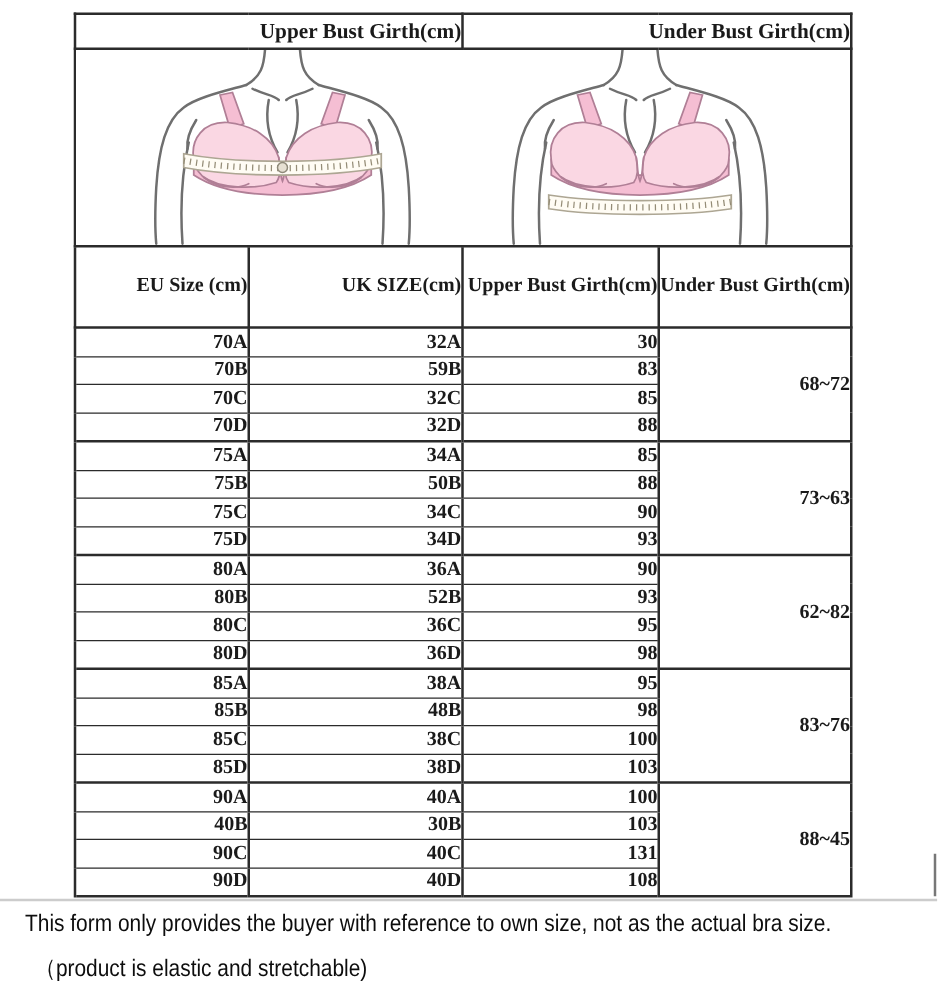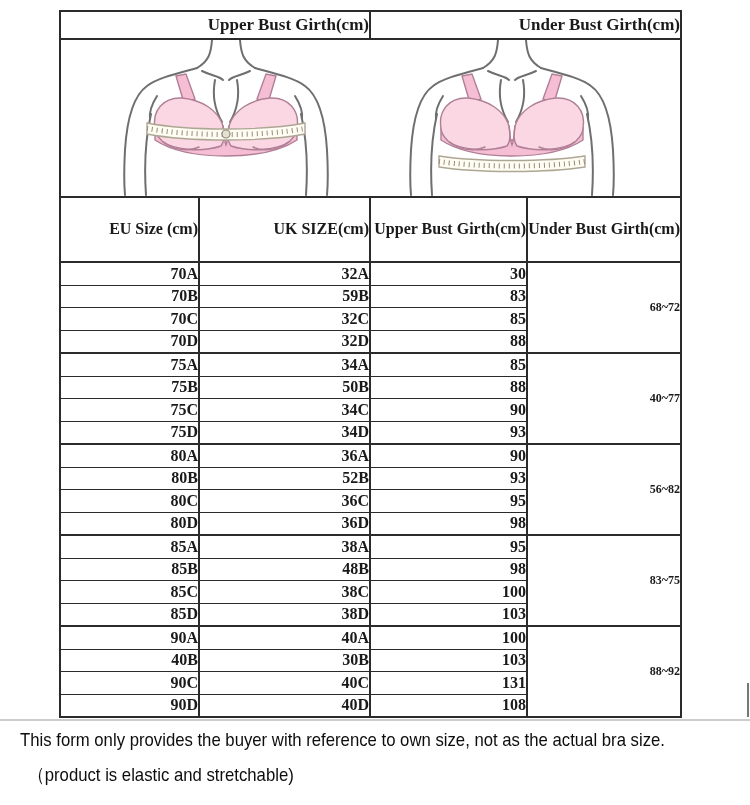--- a/index.html
+++ b/index.html
@@ -13,21 +13,21 @@
   .size-table th,.size-table td{border:2px solid var(--line);padding:0;}
   .top-header th{height:26px;font-size:17px;}
   .figure-cell{height:156px;position:relative;background:#fff;}
   .figure-cell svg{position:absolute;top:0;}
   .svg-left{left:30px;}
   .svg-right{left:316px;}
   .col-header th{height:42px;font-size:16px;line-height:1.3;vertical-align:top;padding-top:21px;}
   .size-table tbody td{height:21.5px;font-size:16px;
               border-top:1px solid var(--line);border-bottom:1px solid var(--line);}
   .size-table tbody tr.group-start td{border-top:2px solid var(--line);}
-  .size-table tbody td.range-cell{font-size:12px;}
+  .size-table tbody td.range-cell{font-size:16px;}
 
   
   .footer-divider{position:absolute;left:0;top:719px;width:750px;height:2px;background:var(--divider);}
   .footer-note{position:absolute;font-family:"Liberation Sans","DejaVu Sans",sans-serif;
                font-size:19px;color:#0d0d0d;white-space:nowrap;
                transform:scaleX(0.88);transform-origin:left center;}
   .footer-line1{left:20px;top:729px;}
   .footer-line2{left:28px;top:762px;}
   .edge-artifact{position:absolute;right:1px;top:683px;width:2px;height:34px;background:#777;}
 
@@ -142,84 +142,84 @@
         </tr>
         <tr>
           <td>70D</td>
           <td>32D</td>
           <td>88</td>
         </tr>
         <tr class="group-start">
           <td>75A</td>
           <td>34A</td>
           <td>85</td>
-          <td rowspan="4" class="range-cell">40~77</td>
+          <td rowspan="4" class="range-cell">73~63</td>
         </tr>
         <tr>
           <td>75B</td>
           <td>50B</td>
           <td>88</td>
         </tr>
         <tr>
           <td>75C</td>
           <td>34C</td>
           <td>90</td>
         </tr>
         <tr>
           <td>75D</td>
           <td>34D</td>
           <td>93</td>
         </tr>
         <tr class="group-start">
           <td>80A</td>
           <td>36A</td>
           <td>90</td>
-          <td rowspan="4" class="range-cell">56~82</td>
+          <td rowspan="4" class="range-cell">62~82</td>
         </tr>
         <tr>
           <td>80B</td>
           <td>52B</td>
           <td>93</td>
         </tr>
         <tr>
           <td>80C</td>
           <td>36C</td>
           <td>95</td>
         </tr>
         <tr>
           <td>80D</td>
           <td>36D</td>
           <td>98</td>
         </tr>
         <tr class="group-start">
           <td>85A</td>
           <td>38A</td>
           <td>95</td>
-          <td rowspan="4" class="range-cell">83~75</td>
+          <td rowspan="4" class="range-cell">83~76</td>
         </tr>
         <tr>
           <td>85B</td>
           <td>48B</td>
           <td>98</td>
         </tr>
         <tr>
           <td>85C</td>
           <td>38C</td>
           <td>100</td>
         </tr>
         <tr>
           <td>85D</td>
           <td>38D</td>
           <td>103</td>
         </tr>
         <tr class="group-start">
           <td>90A</td>
           <td>40A</td>
           <td>100</td>
-          <td rowspan="4" class="range-cell">88~92</td>
+          <td rowspan="4" class="range-cell">88~45</td>
         </tr>
         <tr>
           <td>40B</td>
           <td>30B</td>
           <td>103</td>
         </tr>
         <tr>
           <td>90C</td>
           <td>40C</td>
           <td>131</td>

